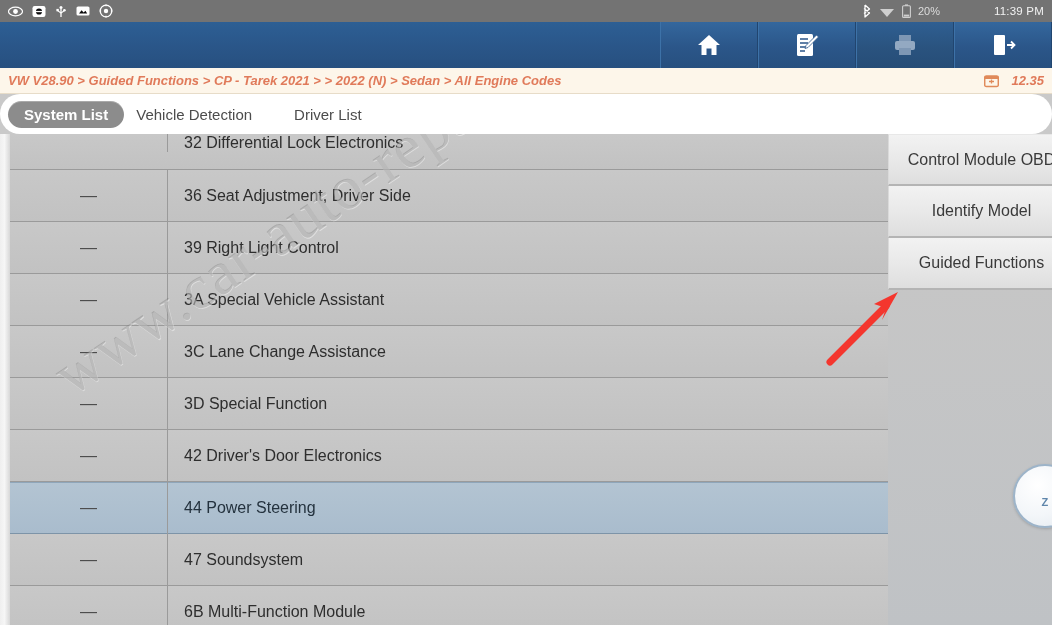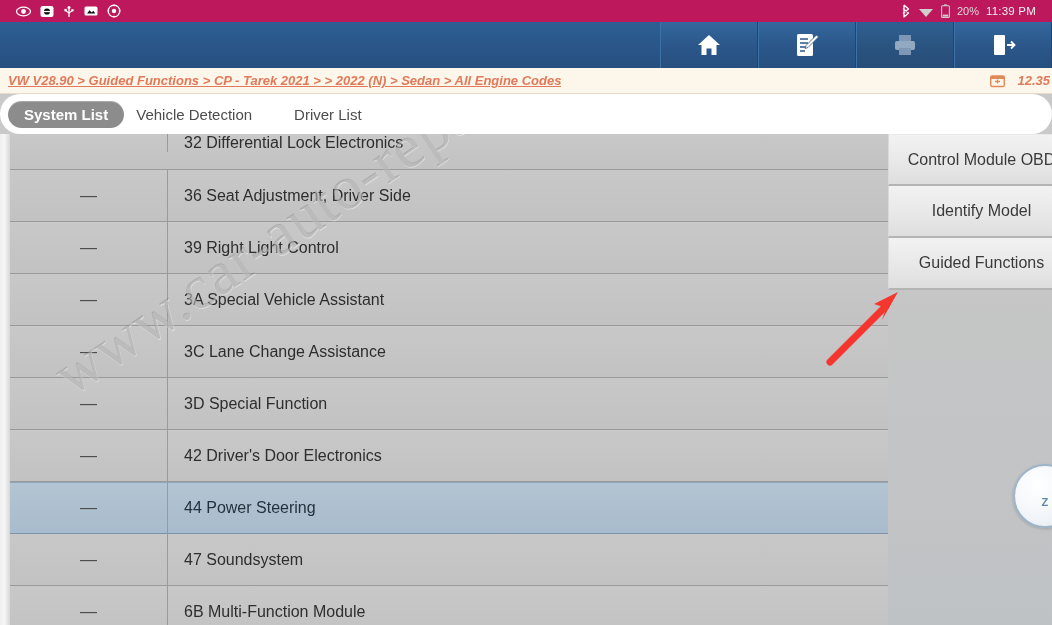--- a/index.html
+++ b/index.html
@@ -6,28 +6,28 @@
   html, body { width:1052px; height:625px; overflow:hidden; }
   body {
     font-family:"Liberation Sans", sans-serif;
     background:#c9c9c9;
     position:relative;
   }
 
   
   .statusbar{
     position:absolute; top:0; left:0; width:1052px; height:22px;
-    background:#be185d; display:flex; align-items:center;
-    padding:0 16px; z-index:40;text-align:right;
+    background:#737373; display:flex; align-items:center;
+    padding:0 8px; z-index:40;text-align:right;
   }
   .sb-left{ display:flex; align-items:center; gap:9px; }
   .sb-right{ margin-left:auto; display:flex; align-items:center; gap:7px; }
   .sb-icon{ display:block; }
   .sb-text{ color:#f2f2f2; font-size:11.5px; letter-spacing:.2px;
-            font-family:"Liberation Sans", sans-serif; }
+            font-family:"Liberation Sans", sans-serif;margin-left:47px; }
   .sb-pct{ color:#dcdcdc; font-size:11px; }
 
   
   .toolbar{
     position:absolute; top:22px; left:0; width:1052px; height:46px;
     background:linear-gradient(180deg,#2d5f94 0%,#2a5689 52%,#27507f 100%);
     z-index:30;
   }
   .tb-buttons{ position:absolute; right:0; top:0; height:46px; display:flex; }
   .tb-btn{
@@ -39,25 +39,25 @@
   .tb-btn.dim{ background:linear-gradient(180deg,#2f5f92 0%,#2a537f 55%,#264d77 100%); }
 
   
   .crumbbar{
     position:absolute; top:68px; left:0; width:1052px; height:26px;
     background:#fdf6ea; border-bottom:1px solid #e7dcc8;
     display:flex; align-items:center; z-index:25;
   }
   .crumb-text{
     color:#e07a5a; font-size:13px; font-style:italic; font-weight:bold;
-    padding-left:8px; white-space:nowrap; overflow:hidden;text-decoration:underline;
+    padding-left:8px; white-space:nowrap; overflow:hidden;
   }
   .crumb-right{
     margin-left:auto; display:flex; align-items:center; gap:12px;
-    padding-right:2px; white-space:nowrap;
+    padding-right:8px; white-space:nowrap;
   }
   .crumb-volt{ color:#e07a5a; font-size:13px; font-style:italic; font-weight:bold; }
 
   
   .tabbar{
     position:absolute; top:94px; left:0; width:1052px; height:40px;
     background:#ffffff; z-index:25; display:flex; align-items:center;
     padding-left:8px;
     border-radius:20px;
   }

